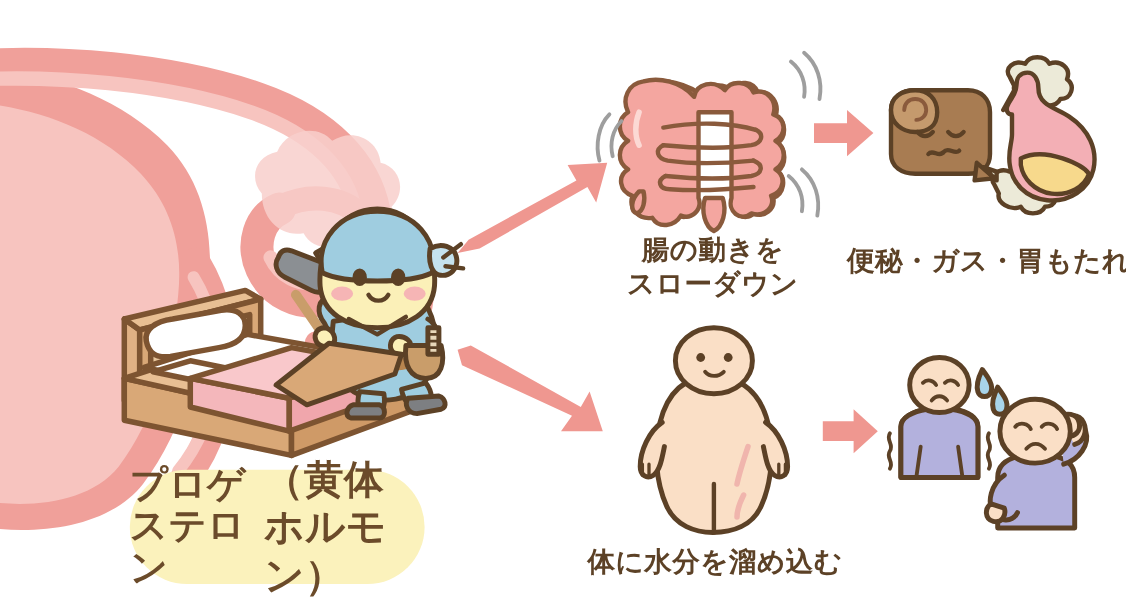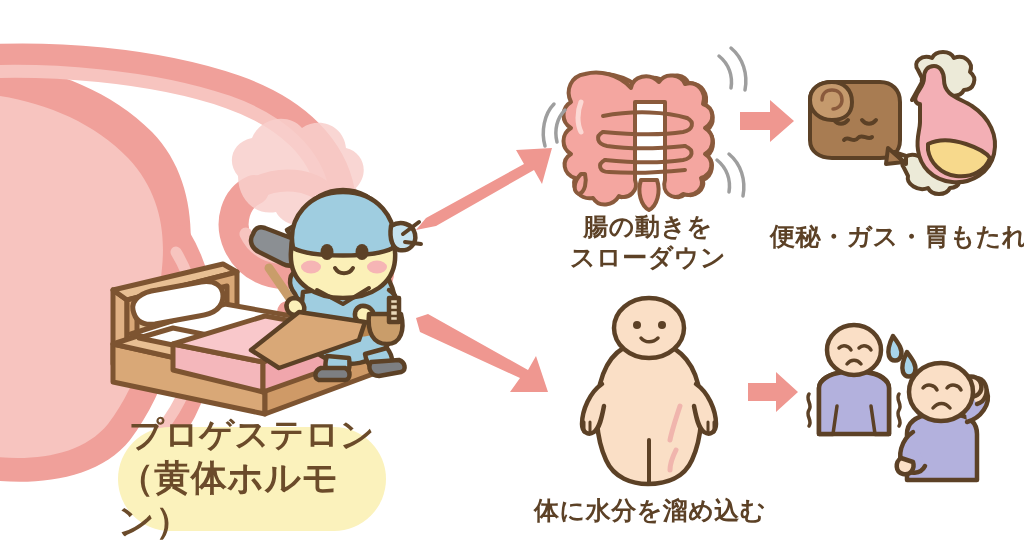--- a/index.html
+++ b/index.html
@@ -27,21 +27,21 @@
     line-height: 1.22;
   }
   .caption {
     font-size: 25px;
     text-align: center;
   }
   .pill {
     background: #fbf2bc;
     border-radius: 60px;
     display: flex;
-    flex-direction: column;
+    flex-direction: row;
     align-items: center;
     justify-content: center;
     box-sizing: border-box;
   }
   .pill-line1 {
     font-size: 34px;
     color: #6b4b2a;
     font-weight: bold;
     letter-spacing: 0.01em;
     line-height: 1.1;

